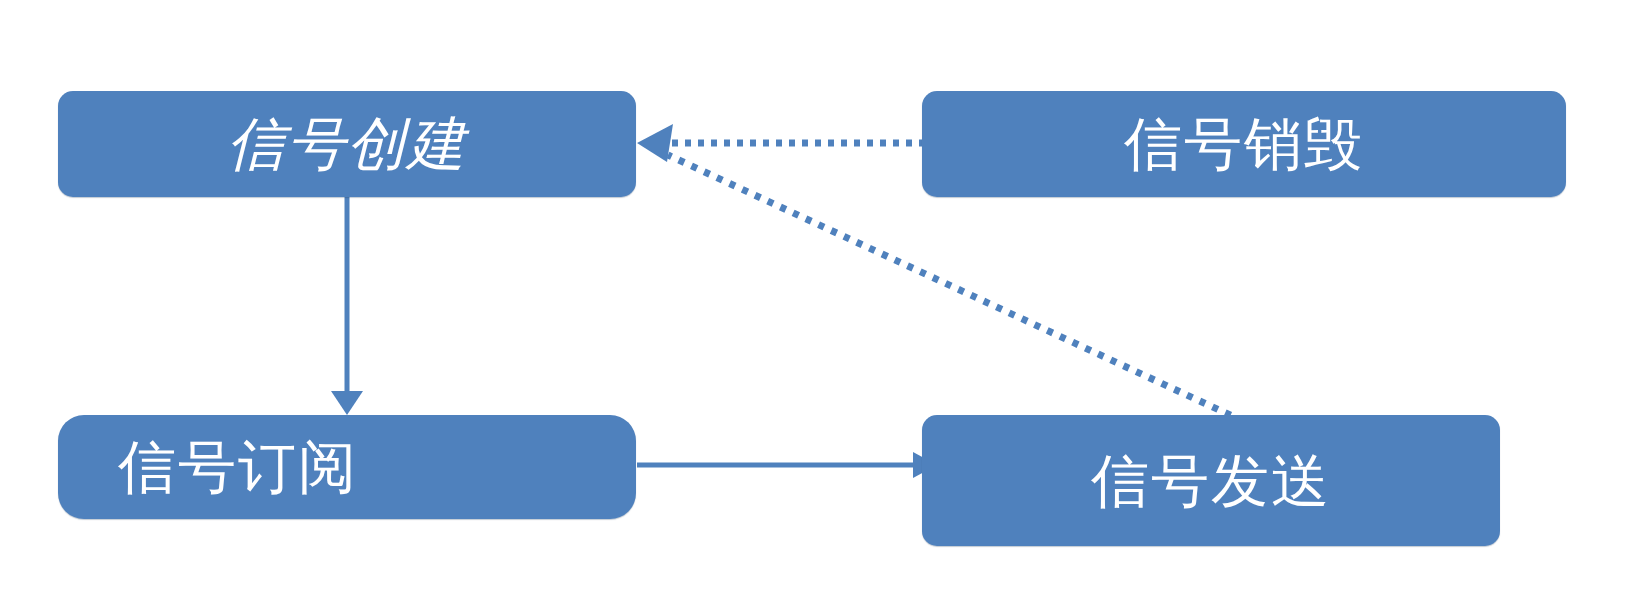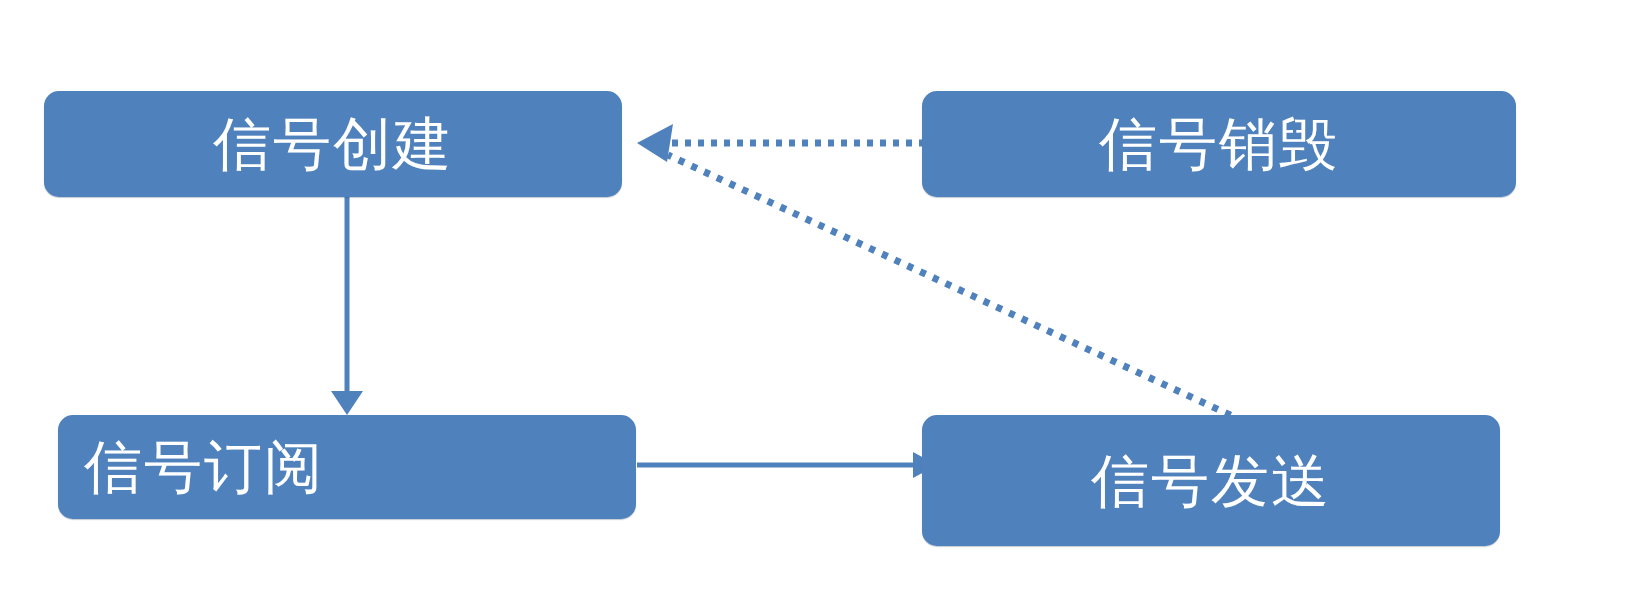--- a/index.html
+++ b/index.html
@@ -25,24 +25,24 @@
     align-items: center;
     color: #ffffff;
     font-size: 58px;
     font-weight: 400;
     letter-spacing: 2px;
     line-height: 1;
     white-space: nowrap;
     box-shadow: 0 1px 1px rgba(40, 70, 100, 0.28);
   }
   .node.center { justify-content: center; }
-  .node.left   { justify-content: flex-start; padding-left: 26px; }
+  .node.left   { justify-content: flex-start; padding-left: 60px; border-radius: 26px; }
 
-  #node-signal-create  { left: 44px;  top: 91px;  width: 578px; height: 106px; }
-  #node-signal-destroy { left: 922px; top: 91px;  width: 594px; height: 106px; }
+  #node-signal-create  { left: 58px;  top: 91px;  width: 578px; height: 106px; font-style: italic; }
+  #node-signal-destroy { left: 922px; top: 91px;  width: 644px; height: 106px; }
   #node-signal-sub     { left: 58px;  top: 415px; width: 578px; height: 104px; }
   #node-signal-send    { left: 922px; top: 415px; width: 578px; height: 131px; }
 
   #edges {
     position: absolute;
     left: 0; top: 0;
     width: 1632px;
     height: 590px;
     pointer-events: none;
   }

